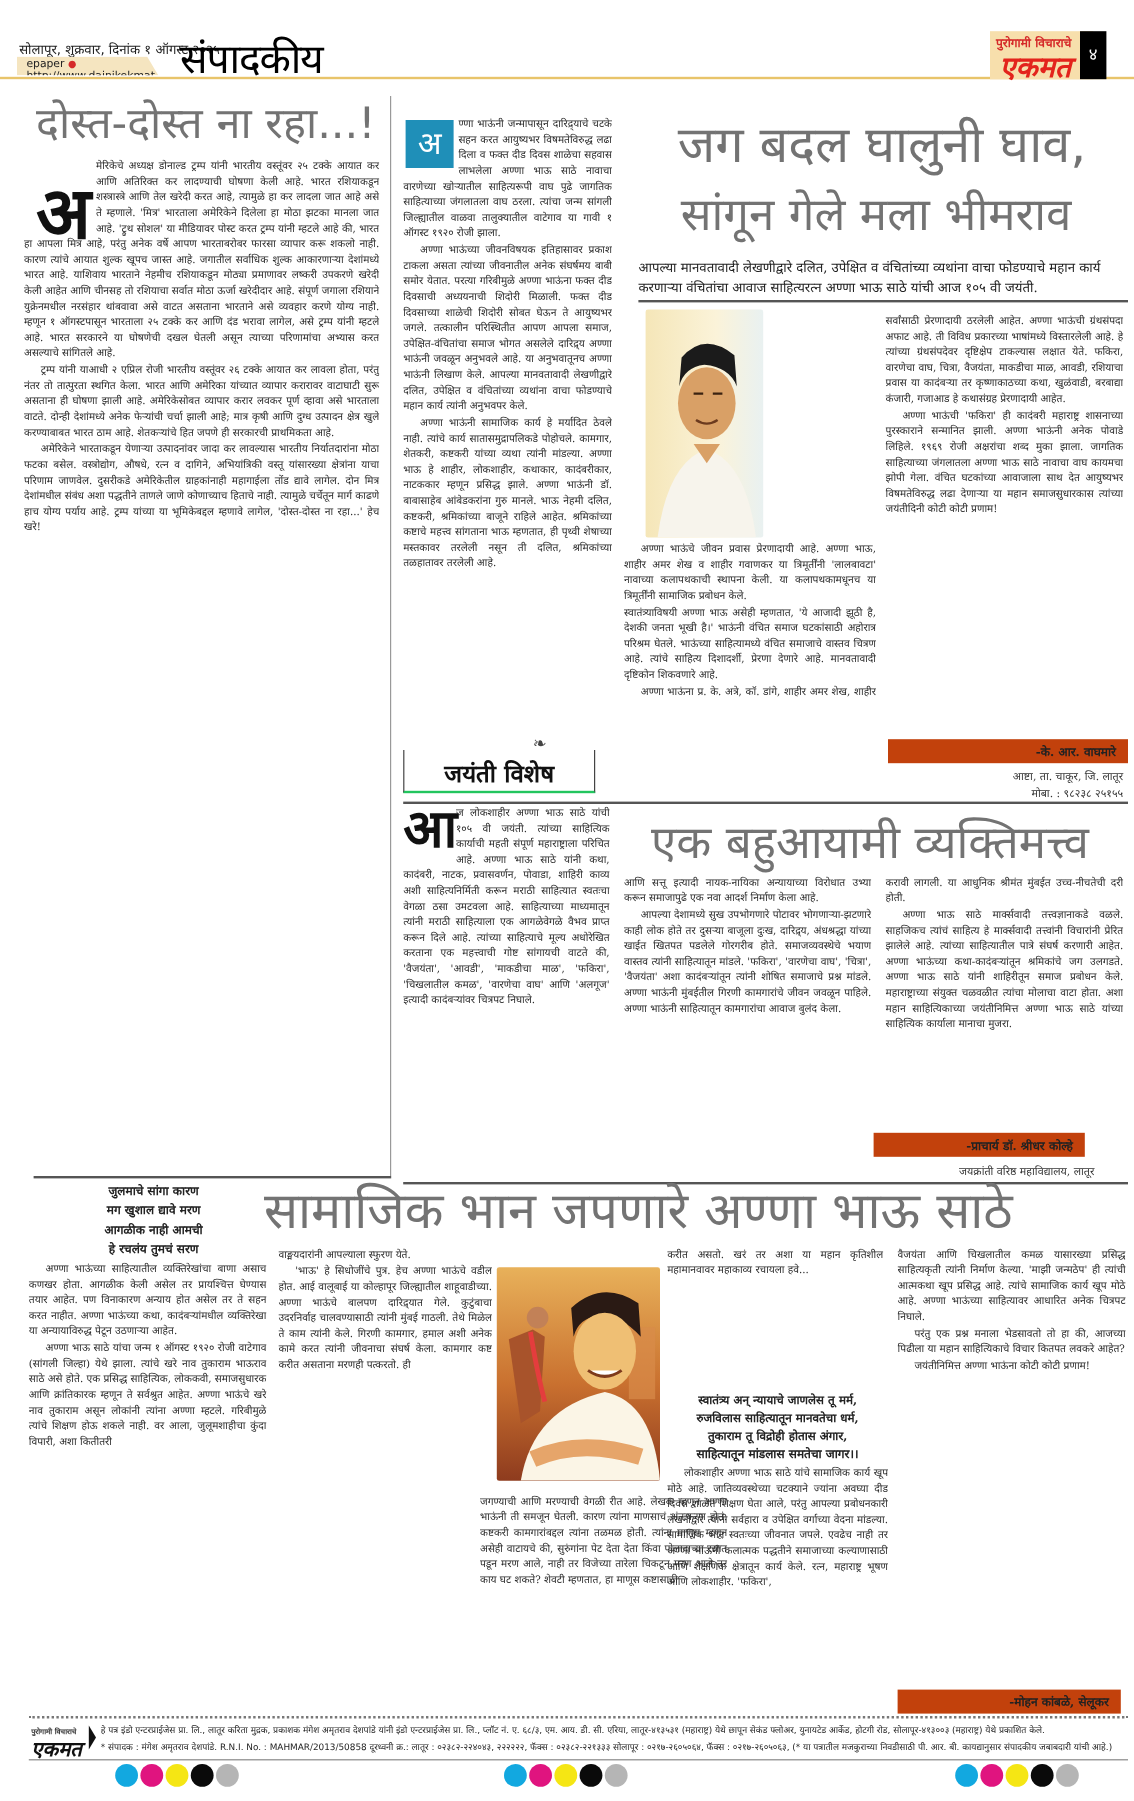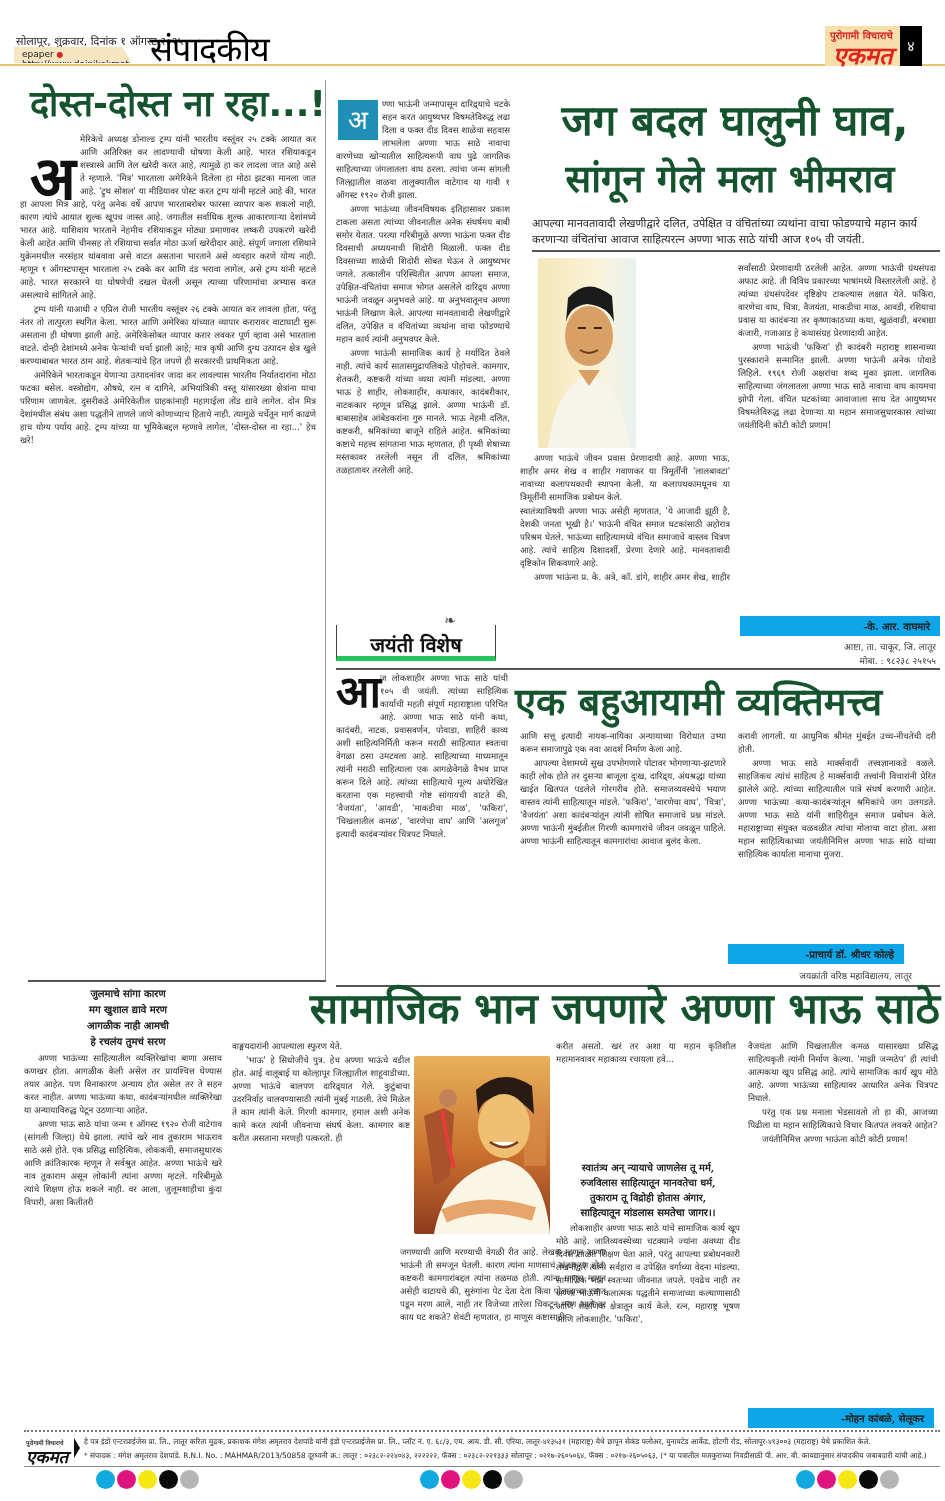--- a/index.html
+++ b/index.html
@@ -8,27 +8,27 @@
   .txt{font-family:"DejaVu Serif",serif;font-size:8.6px;line-height:13px;text-align:justify;color:#2a2a2a}
   .txt p{text-indent:14px;margin-bottom:1px}
   .hdr-date{left:16px;top:33px;font-size:11px;color:#222}
   .hdr-epaper{left:14px;top:47px;width:120px;height:16px;background:#f5e5c0;font-size:9px;padding:2px 8px;color:#222;clip-path:polygon(0 0,92% 0,100% 100%,0 100%);width:118px}
   .hdr-section{left:150px;top:25px;font-size:34px;font-weight:normal;letter-spacing:-1px;color:#000}
   .hdr-rule{left:0;top:64px;width:945px;height:2px;background:#e8c46a}
   .logo-box{left:825px;top:26px;width:86px;height:40px;background:#f7dfac}
   .logo-tag{left:830px;top:28px;font-size:10px;color:#d52a2a;font-weight:bold}
   .logo-name{left:833px;top:38px;font-size:24px;color:#e3241c;font-weight:bold;font-style:italic}
   .page-no{left:900px;top:26px;width:22px;height:40px;background:#000;color:#fff;font-size:14px;text-align:center;line-height:40px}
-  .h-big{font-weight:bold;color:#14532d;line-height:1}
+  .h-big{font-weight:normal;color:#737373;line-height:1}
   .dropcap{font-family:"DejaVu Serif",serif;font-weight:bold;color:#111}
   .vrule{background:#999;width:1px}
   .hrule{background:#555;height:2px}
   .photo{border-radius:2px}
-  .jayanti-box{border:1.5px solid #444;border-top:none;border-bottom:5px solid #22c55e}
-  .sig-bar{background:#0ea5e9;font-family:"DejaVu Serif",serif;font-weight:bold;font-size:10px;text-align:right;padding:3px 10px}
+  .jayanti-box{border:1.5px solid #444;border-top:none;border-bottom:2px solid #22c55e}
+  .sig-bar{background:#c2410c;font-family:"DejaVu Serif",serif;font-weight:bold;font-size:10px;text-align:right;padding:3px 10px}
   .addr{font-family:"DejaVu Serif",serif;font-size:9px;text-align:right;color:#333}
   .poem{font-family:"DejaVu Serif",serif;font-size:10px;line-height:16px;text-align:center;font-weight:bold;color:#222}
   .footer-logo{font-weight:bold;color:#111;font-style:italic}
   .footer-txt{font-size:7.4px;color:#222;line-height:14px;white-space:nowrap;overflow:hidden}
   .dot{width:19px;height:19px;border-radius:50%;display:inline-block;margin-right:2px}
   .dotted{border-top:2px dotted #777}
 </style>
 </head>
 <body>
 
@@ -96,40 +96,40 @@
 <div class="abs jayanti-box" style="left:336px;top:625px;width:160px;height:36px">
   <div style="position:absolute;left:0;right:0;top:6px;text-align:center;font-size:20px;font-weight:bold;color:#111">जयंती विशेष</div>
 </div>
 <div class="abs hrule" style="left:336px;top:668px;width:604px;height:1.5px"></div>
 
 <div class="abs dropcap" style="left:336px;top:668px;font-size:44px;line-height:48px">आ</div>
 <div class="abs txt" style="left:336px;top:672px;width:172px;height:265px;overflow:hidden">
   <div style="float:left;width:44px;height:40px"></div>
   <p style="text-indent:0">ज लोकशाहीर अण्णा भाऊ साठे यांची १०५ वी जयंती. त्यांच्या साहित्यिक कार्याची महती संपूर्ण महाराष्ट्राला परिचित आहे. अण्णा भाऊ साठे यांनी कथा, कादंबरी, नाटक, प्रवासवर्णन, पोवाडा, शाहिरी काव्य अशी साहित्यनिर्मिती करून मराठी साहित्यात स्वतःचा वेगळा ठसा उमटवला आहे. साहित्याच्या माध्यमातून त्यांनी मराठी साहित्याला एक आगळेवेगळे वैभव प्राप्त करून दिले आहे. त्यांच्या साहित्याचे मूल्य अधोरेखित करताना एक महत्त्वाची गोष्ट सांगायची वाटते की, 'वैजयंता', 'आवडी', 'माकडीचा माळ', 'फकिरा', 'चिखलातील कमळ', 'वारणेचा वाघ' आणि 'अलगूज' इत्यादी कादंबऱ्यांवर चित्रपट निघाले.</p>
 </div>
-<div class="abs h-big" style="left:515px;top:683px;font-size:38px;width:420px;text-align:left">एक बहुआयामी व्यक्तिमत्त्व</div>
+<div class="abs h-big" style="left:515px;top:683px;font-size:38px;width:420px;text-align:center">एक बहुआयामी व्यक्तिमत्त्व</div>
 <div class="abs txt" style="left:520px;top:730px;width:206px;height:202px;overflow:hidden">
   <p style="text-indent:0">आणि सत्तू इत्यादी नायक-नायिका अन्यायाच्या विरोधात उभ्या करून समाजापुढे एक नवा आदर्श निर्माण केला आहे.</p>
   <p>आपल्या देशामध्ये सुख उपभोगणारे पोटावर भोगणाऱ्या-झटणारे काही लोक होते तर दुसऱ्या बाजूला दुःख, दारिद्र्य, अंधश्रद्धा यांच्या खाईत खितपत पडलेले गोरगरीब होते. समाजव्यवस्थेचे भयाण वास्तव त्यांनी साहित्यातून मांडले. 'फकिरा', 'वारणेचा वाघ', 'चित्रा', 'वैजयंता' अशा कादंबऱ्यांतून त्यांनी शोषित समाजाचे प्रश्न मांडले. अण्णा भाऊंनी मुंबईतील गिरणी कामगारांचे जीवन जवळून पाहिले. अण्णा भाऊंनी साहित्यातून कामगारांचा आवाज बुलंद केला.</p>
 </div>
 <div class="abs txt" style="left:738px;top:730px;width:198px;height:200px;overflow:hidden">
   <p style="text-indent:0">करावी लागली. या आधुनिक श्रीमंत मुंबईत उच्च-नीचतेची दरी होती.</p>
   <p>अण्णा भाऊ साठे मार्क्सवादी तत्त्वज्ञानाकडे वळले. साहजिकच त्यांचं साहित्य हे मार्क्सवादी तत्त्वांनी विचारांनी प्रेरित झालेले आहे. त्यांच्या साहित्यातील पात्रे संघर्ष करणारी आहेत. अण्णा भाऊंच्या कथा-कादंबऱ्यांतून श्रमिकांचे जग उलगडते. अण्णा भाऊ साठे यांनी शाहिरीतून समाज प्रबोधन केले. महाराष्ट्राच्या संयुक्त चळवळीत त्यांचा मोलाचा वाटा होता. अशा महान साहित्यिकाच्या जयंतीनिमित्त अण्णा भाऊ साठे यांच्या साहित्यिक कार्याला मानाचा मुजरा.</p>
 </div>
 <div class="abs sig-bar" style="left:728px;top:944px;width:176px">-प्राचार्य डॉ. श्रीधर कोल्हे</div>
 <div class="abs addr" style="left:728px;top:969px;width:184px">जयक्रांती वरिष्ठ महाविद्यालय, लातूर</div>
 <div class="abs hrule" style="left:336px;top:985px;width:604px;height:1.5px"></div>
 
 <div class="abs" style="left:28px;top:986px;width:200px">
   <div class="poem">जुलमाचे सांगा कारण</div>
   <div class="poem">मग खुशाल द्यावे मरण</div>
   <div class="poem">आगळीक नाही आमची</div>
   <div class="poem">हे रचलंय तुमचं सरण</div>
 </div>
-<div class="abs h-big" style="left:220px;top:988px;font-size:42px;width:720px;text-align:right">सामाजिक भान जपणारे अण्णा भाऊ साठे</div>
+<div class="abs h-big" style="left:220px;top:988px;font-size:42px;width:720px;text-align:left">सामाजिक भान जपणारे अण्णा भाऊ साठे</div>
 
 <div class="abs txt" style="left:24px;top:1052px;width:198px;height:372px;overflow:hidden">
   <p>अण्णा भाऊंच्या साहित्यातील व्यक्तिरेखांचा बाणा असाच कणखर होता. आगळीक केली असेल तर प्रायश्चित्त घेण्यास तयार आहेत. पण विनाकारण अन्याय होत असेल तर ते सहन करत नाहीत. अण्णा भाऊंच्या कथा, कादंबऱ्यांमधील व्यक्तिरेखा या अन्यायाविरुद्ध पेटून उठणाऱ्या आहेत.</p>
   <p>अण्णा भाऊ साठे यांचा जन्म १ ऑगस्ट १९२० रोजी वाटेगाव (सांगली जिल्हा) येथे झाला. त्यांचे खरे नाव तुकाराम भाऊराव साठे असे होते. एक प्रसिद्ध साहित्यिक, लोककवी, समाजसुधारक आणि क्रांतिकारक म्हणून ते सर्वश्रुत आहेत. अण्णा भाऊंचे खरे नाव तुकाराम असून लोकांनी त्यांना अण्णा म्हटले. गरिबीमुळे त्यांचे शिक्षण होऊ शकले नाही. वर आला, जुलूमशाहीचा कुंदा विपारी, अशा कितीतरी</p>
 </div>
 <div class="abs txt" style="left:232px;top:1040px;width:178px;height:384px;overflow:hidden">
   <p style="text-indent:0">वाङ्मयदारांनी आपल्याला स्फुरण येते.</p>
   <p>'भाऊ' हे सिधोजींचे पुत्र. हेच अण्णा भाऊंचे वडील होत. आई वालूबाई या कोल्हापूर जिल्ह्यातील शाहूवाडीच्या. अण्णा भाऊंचे बालपण दारिद्र्यात गेले. कुटुंबाचा उदरनिर्वाह चालवण्यासाठी त्यांनी मुंबई गाठली. तेथे मिळेल ते काम त्यांनी केले. गिरणी कामगार, हमाल अशी अनेक कामे करत त्यांनी जीवनाचा संघर्ष केला. कामगार कष्ट करीत असताना मरणही पत्करतो. ही</p>
 </div>
 

